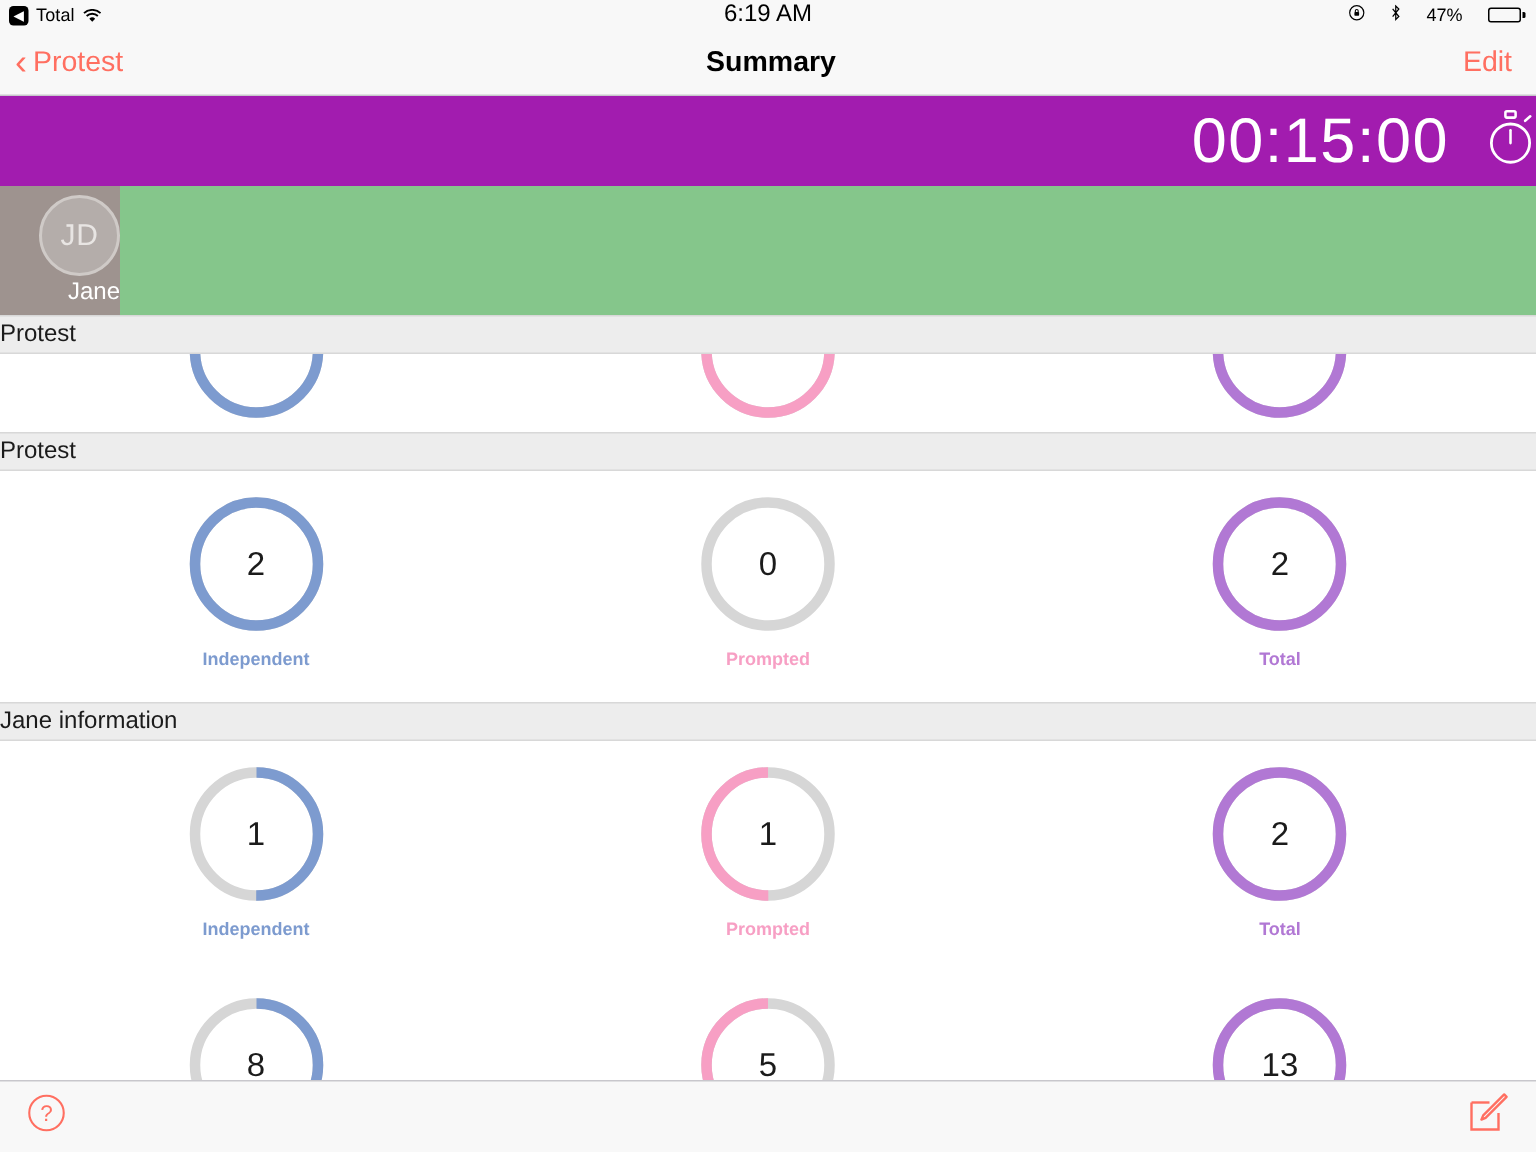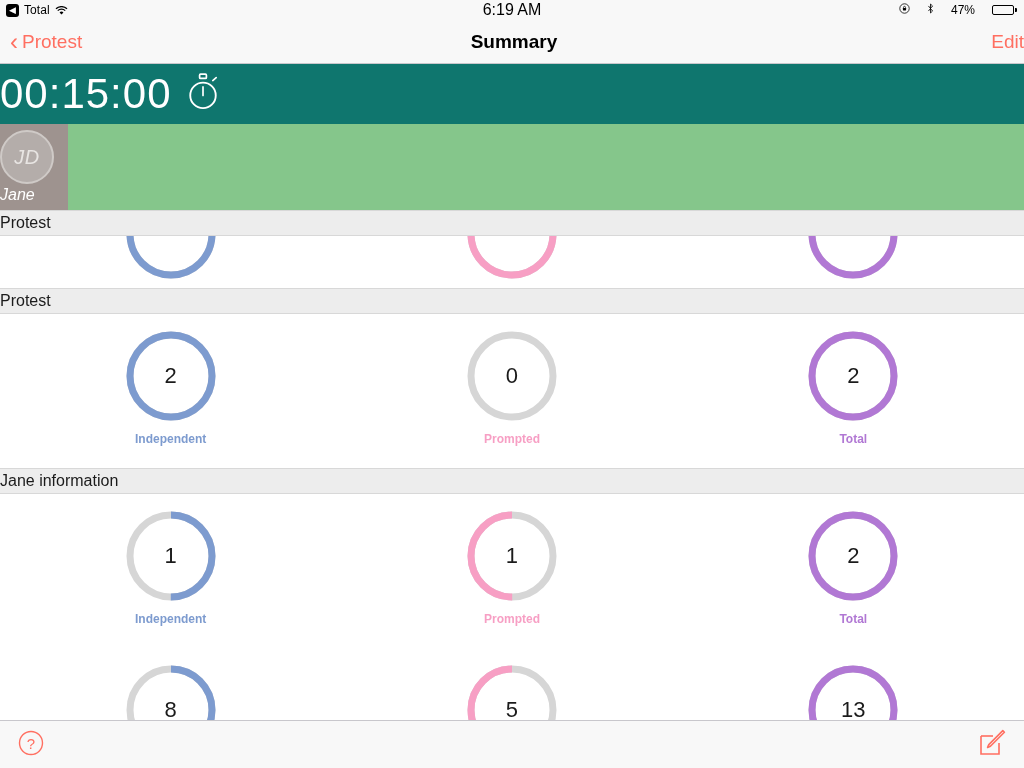--- a/index.html
+++ b/index.html
@@ -61,48 +61,47 @@
   .nav-back {
     display:flex; align-items:center; gap:4px;
     padding-left: 10px; color:#ff6f61; font-size:19px; cursor:pointer;
   }
   .nav-chevron { font-size:24px; line-height:1; font-weight:300; display:inline-block; }
   .nav-title {
     position:absolute; left:4px; right:0; text-align:center;
     font-size:19px; font-weight:700; color:#000;
   }
   .nav-edit {
-    margin-left:auto; 
+    margin-left:auto; padding-right:16px;
     color:#ff6f61; font-size:19px; cursor:pointer;
   }
 
   
   .timer-banner {
     height: 60px; width:100%;
-    background: #0f766e;
-    display:flex; align-items:center; justify-content:flex-start; gap:14px;
+    background: #a21caf;
+    display:flex; align-items:center; justify-content:flex-end; gap:24px;
   }
   .timer-text {
     color:#ffffff; font-size:42px; font-weight:300; letter-spacing:1px;
     line-height:1;
   }
   .stopwatch-icon { display:inline-block; }
 
   
   .participant-strip {
     height: 86px; width:100%;
     background:#85c68b;
     display:flex; align-items:stretch;
   }
   .participant-cell {
-    width: 68px; background:#9e938f;
+    width: 80px; background:#9e938f;
     display:flex; flex-direction:column;
-    align-items:flex-start; justify-content:center; gap:2px;
+    align-items:flex-end; justify-content:center; gap:2px;
     cursor:pointer;
-    font-style:italic;
   }
   .avatar {
     width:54px; height:54px; border-radius:50%;
     border:2px solid #cfcac7; background:#b4adaa;
     display:flex; align-items:center; justify-content:center;
     color:#e8e5e3; font-size:20px; font-weight:400; letter-spacing:0.5px;
   }
   .participant-name { color:#ffffff; font-size:16px; }
 
   

